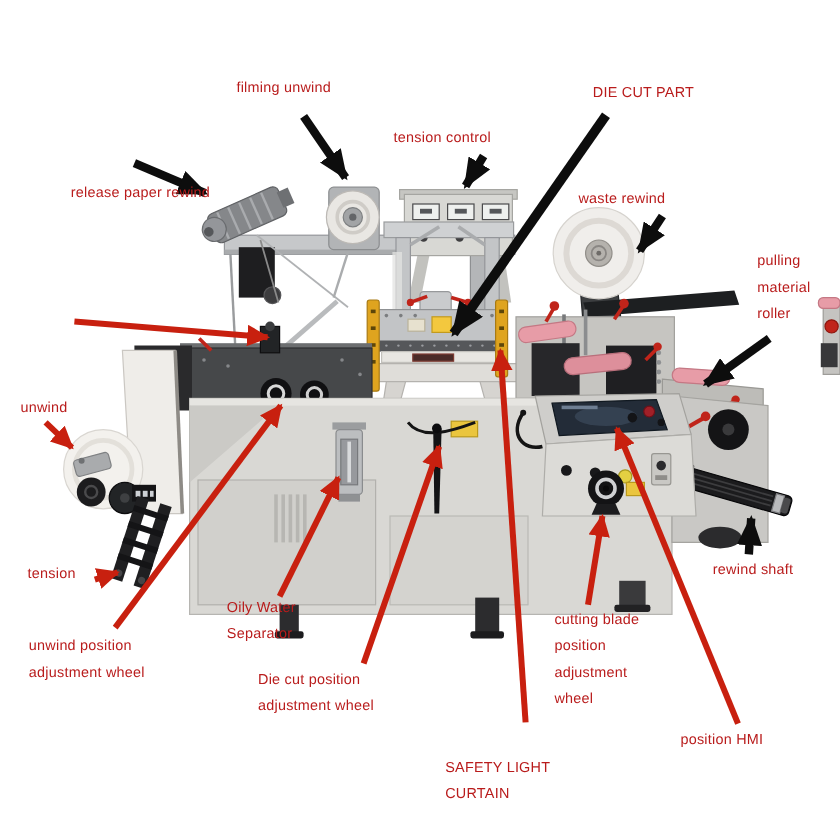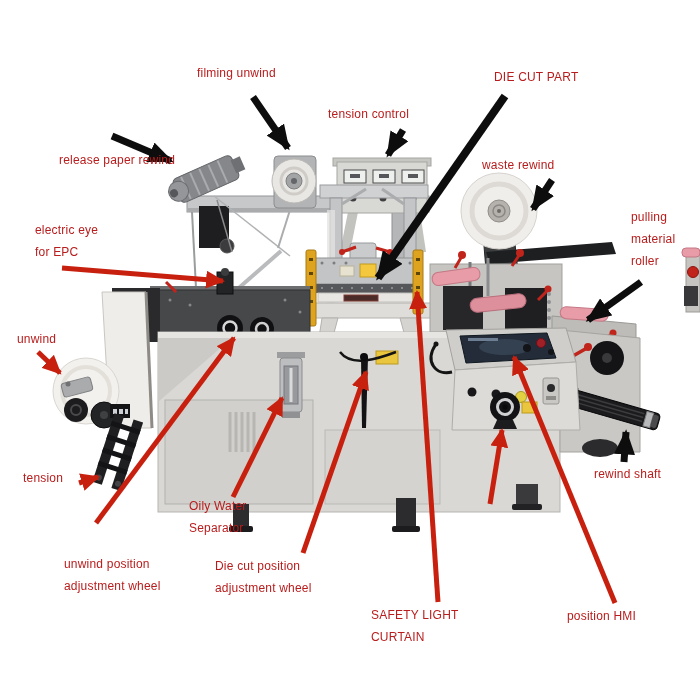--- a/index.html
+++ b/index.html
@@ -318,31 +318,33 @@
     <line x1="438" y1="602" x2="417" y2="292" stroke="#c8200f" stroke-width="5" marker-end="url(#headR)"></line>
     <line x1="490" y1="504" x2="502" y2="430" stroke="#c8200f" stroke-width="5" marker-end="url(#headR)"></line>
     <line x1="615" y1="603" x2="514" y2="357" stroke="#c8200f" stroke-width="5" marker-end="url(#headR)"></line>
   </svg>
 
   <div class="lbl" style="left:197px;top:62px;">filming unwind</div>
   <div class="lbl" style="left:494px;top:66px;">DIE CUT PART</div>
   <div class="lbl" style="left:59px;top:105px;margin-top:44px;">release paper rewind</div>
   <div class="lbl" style="left:328px;top:103px;">tension control</div>
   <div class="lbl" style="left:482px;top:154px;">waste rewind</div>
-  <div class="lbl" style="left:35px;top:219px;">electric eye
-for EPC</div>
   <div class="lbl" style="left:631px;top:206px;">pulling
 material
 roller</div>
   <div class="lbl" style="left:17px;top:328px;">unwind</div>
   <div class="lbl" style="left:594px;top:463px;text-align:center;">rewind shaft</div>
   <div class="lbl" style="left:23px;top:467px;">tension</div>
-  <div class="lbl" style="left:24px;top:553px;margin-left:40px;">unwind position
+  <div class="lbl" style="left:24px;top:527px;">unwind position
 adjustment wheel</div>
   <div class="lbl" style="left:189px;top:495px;">Oily Water
 Separator</div>
   <div class="lbl" style="left:215px;top:555px;">Die cut position
 adjustment wheel</div>
-  <div class="lbl" style="left:371px;top:604px;">SAFETY LIGHT
+  <div class="lbl" style="left:371px;top:628px;">SAFETY LIGHT
 CURTAIN</div>
+  <div class="lbl" style="left:462px;top:505px;">cutting blade
+position
+adjustment
+wheel</div>
   <div class="lbl" style="left:567px;top:605px;">position HMI</div>
 
 </div>
 
 </body></html>

